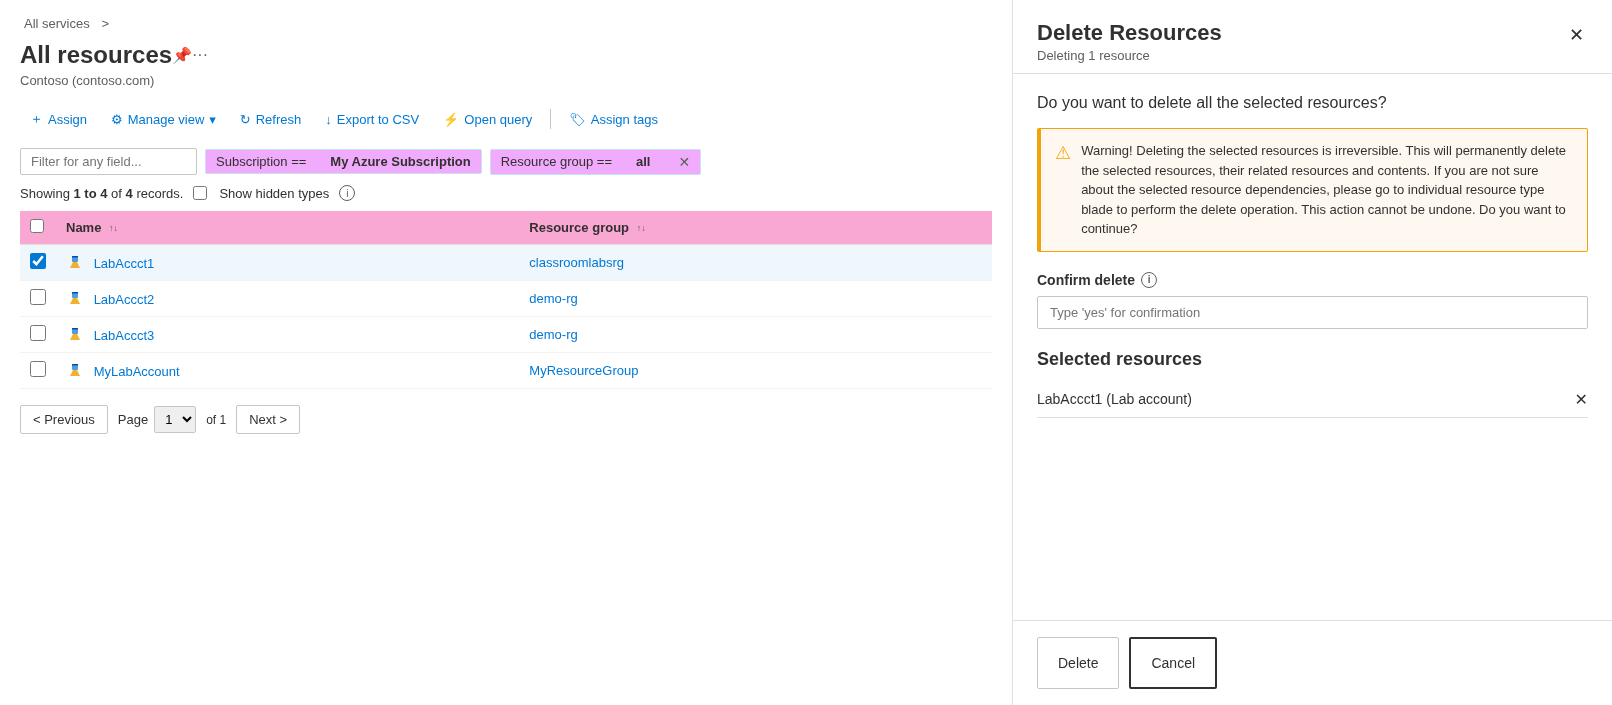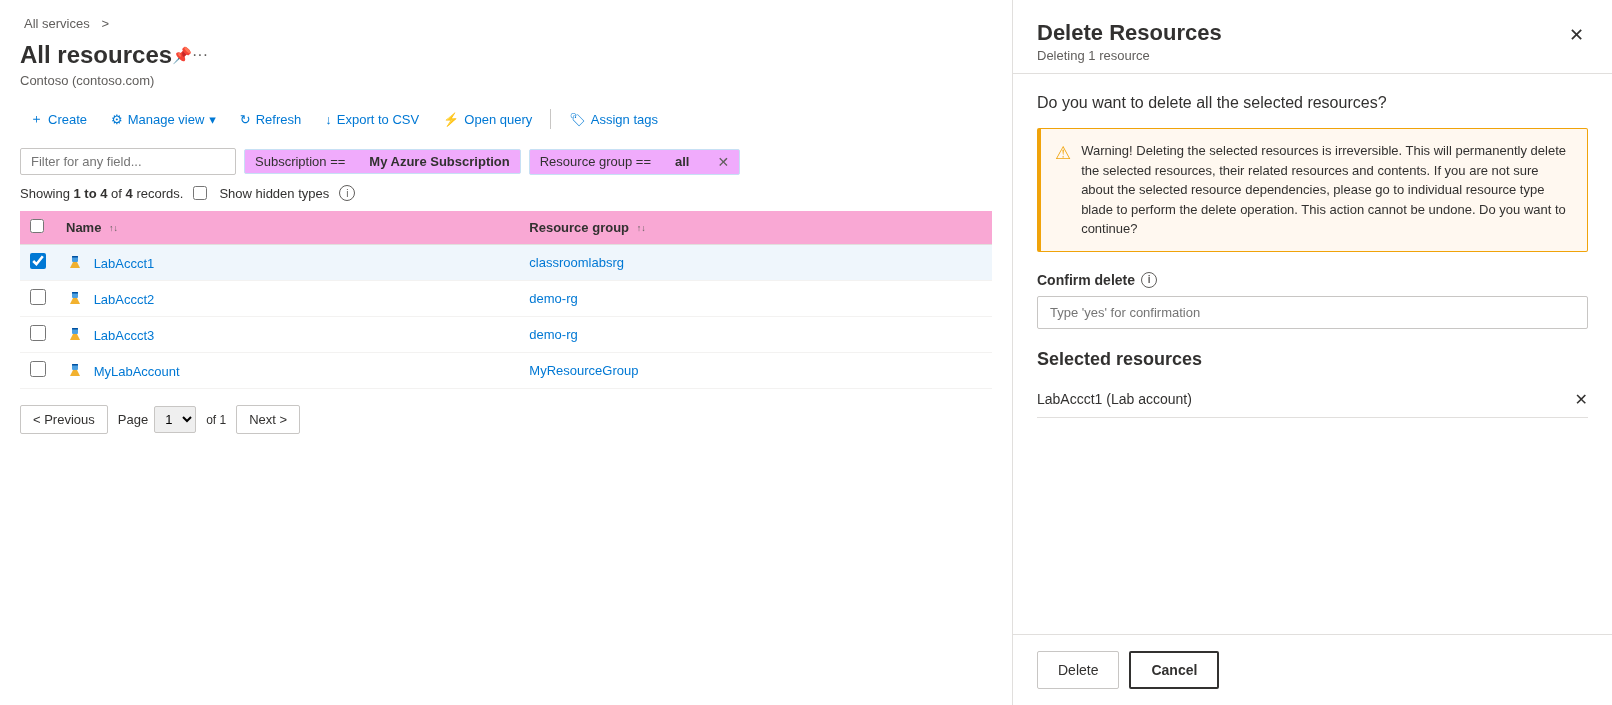--- a/index.html
+++ b/index.html
@@ -15,21 +15,21 @@
     .page-title { font-size: 24px; font-weight: 600; color: #323130; }
     .pin-icon, .more-icon { color: #605e5c; cursor: pointer; font-size: 16px; }
 
     .subtitle { font-size: 13px; color: #605e5c; margin-bottom: 16px; }
 
     .toolbar { display: flex; align-items: center; gap: 4px; margin-bottom: 14px; flex-wrap: wrap; }
     .toolbar-btn { display: flex; align-items: center; gap: 5px; padding: 6px 10px; background: none; border: none; color: #0078d4; cursor: pointer; font-size: 13px; border-radius: 2px; white-space: nowrap; }
     .toolbar-sep { width: 1px; height: 20px; background: #c8c6c4; margin: 0 4px; }
 
     .filter-row { display: flex; align-items: center; gap: 8px; margin-bottom: 10px; flex-wrap: wrap; }
-    .filter-input { border: 1px solid #c8c6c4; padding: 5px 10px; font-size: 13px; color: #605e5c; border-radius: 2px; width: 216px; outline: none; }
+    .filter-input { border: 1px solid #c8c6c4; padding: 5px 10px; font-size: 13px; color: #605e5c; border-radius: 2px; width: 177px; outline: none; }
     .filter-tag { display: flex; align-items: center; gap: 24px; background: #f0abfc; border: 1px solid #c7e0f4; border-radius: 2px; padding: 4px 10px; font-size: 13px; color: #323130; }
     .filter-tag .tag-key { font-weight: 400; }
     .filter-tag .tag-val { font-weight: 700; }
     .filter-tag-close { cursor: pointer; color: #605e5c; font-size: 14px; margin-left: 4px; }
 
     .records-row { display: flex; align-items: center; gap: 10px; margin-bottom: 10px; font-size: 13px; }
     .records-row strong { font-weight: 600; }
     .checkbox-label { display: flex; align-items: center; gap: 12px; cursor: pointer; }
     .checkbox-label input[type=checkbox] { width: 14px; height: 14px; }
     .info-icon { display: inline-flex; align-items: center; justify-content: center; width: 16px; height: 16px; border-radius: 50%; border: 1px solid #605e5c; font-size: 10px; color: #605e5c; cursor: pointer; }
@@ -74,21 +74,21 @@
     .confirm-input { width: 100%; border: 1px solid #c8c6c4; padding: 8px 12px; font-size: 13px; color: #a19f9d; border-radius: 2px; outline: none; }
 
     .selected-resources-section { margin-bottom: 20px; }
     .selected-resources-title { font-size: 18px; font-weight: 600; margin-bottom: 12px; }
     .selected-resource-item { display: flex; justify-content: space-between; align-items: center; padding: 8px 0; border-bottom: 1px solid #e1dfdd; }
     .selected-resource-name { font-size: 14px; color: #323130; }
     .selected-resource-remove { background: none; border: none; cursor: pointer; color: #323130; font-size: 16px; }
 
     .panel-footer { padding: 16px 24px; border-top: 1px solid #e1dfdd; display: flex; gap: 10px; }
     .btn-delete { padding: 8px 20px; background: #fff; border: 1px solid #c8c6c4; color: #323130; font-size: 14px; cursor: pointer; border-radius: 2px; }
-    .btn-cancel { padding: 9px 20px; background: #fff; border: 2px solid #323130; color: #323130; font-size: 14px; font-weight: 700; cursor: pointer; border-radius: 2px; }
+    .btn-cancel { padding: 16px 20px; background: #fff; border: 2px solid #323130; color: #323130; font-size: 14px; font-weight: 400; cursor: pointer; border-radius: 2px; }
 
     
     .right-panel ::-webkit-scrollbar { width: 8px; }
     .right-panel ::-webkit-scrollbar-track { background: #f3f2f1; }
     .right-panel ::-webkit-scrollbar-thumb { background: #c8c6c4; border-radius: 4px; }
   </style>
 </head>
 <body>
 
 <div class="left-panel">
@@ -101,21 +101,21 @@
   <div class="page-title-row">
     <span class="page-title">All resources</span>
     <span class="pin-icon" title="Pin">📌</span>
     <span class="more-icon" title="More">···</span>
   </div>
   <div class="subtitle">Contoso (contoso.com)</div>
 
   <div class="toolbar">
     <button class="toolbar-btn">
       <span>＋</span>
-      <span>Create</span>
+      <span>Assign</span>
     </button>
     <button class="toolbar-btn">
       <span>⚙</span>
       <span>Manage view</span>
       <span>▾</span>
     </button>
     <button class="toolbar-btn">
       <span>↻</span>
       <span>Refresh</span>
     </button>

